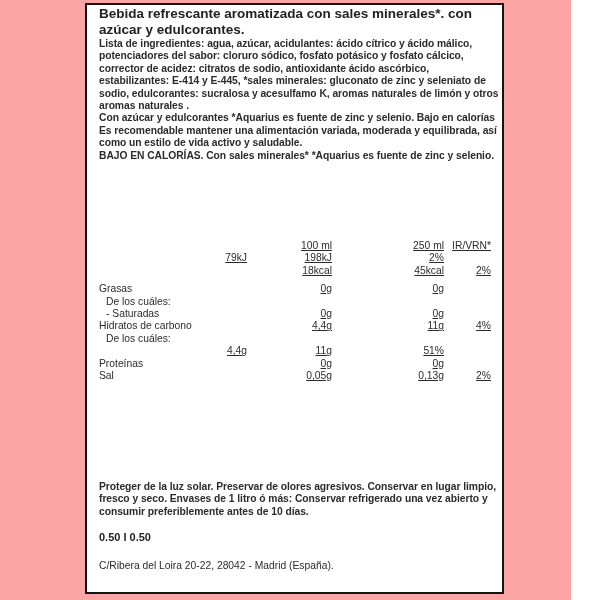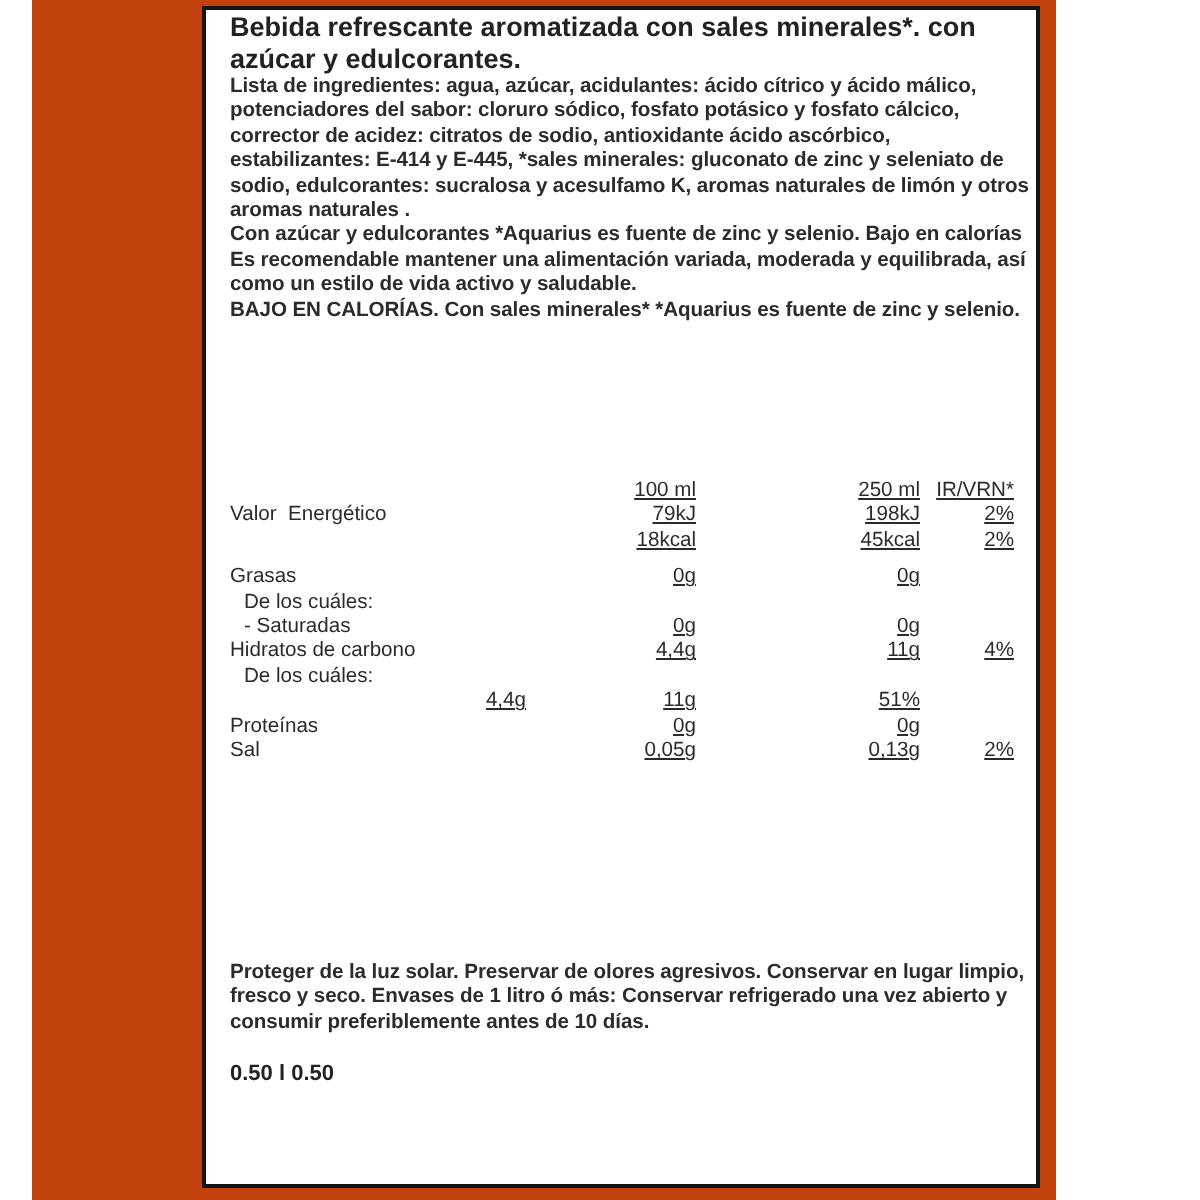--- a/index.html
+++ b/index.html
@@ -6,25 +6,24 @@
     margin: 0;
     padding: 0;
     width: 600px;
     height: 600px;
     background: #ffffff;
     font-family: "Liberation Sans", sans-serif;
     color: #2b2b2b;
   }
   .stage {
     position: relative;
-    width: 512px;
+    width: 571px;
     height: 600px;
-    background: #c2410c;
+    background: #fca5a5;
     overflow: hidden;
-    margin-left: 16px;
   }
   .label-box {
     position: absolute;
     left: 85px;
     top: 3px;
     width: 419px;
     height: 591px;
     border: 2px solid #141414;
     background: #ffffff;
     box-sizing: border-box;
@@ -120,21 +119,20 @@
 
     <div class="abs nutrition">
       <div class="nt-row">
         <span class="lab"></span>
         <span class="c">100 ml</span>
         <span class="c">250 ml</span>
         <span class="c">IR/VRN*</span>
       </div>
 
       <div class="nt-row">
-        <span class="lab">Valor  Energético</span>
         <span class="c">79kJ</span>
         <span class="c">198kJ</span>
         <span class="c">2%</span>
       </div>
 
       <div class="nt-row">
         <span class="lab"></span>
         <span class="c">18kcal</span>
         <span class="c">45kcal</span>
         <span class="c">2%</span>
@@ -199,16 +197,17 @@
 
     <div class="abs storage">
       <p class="pre">Proteger de la luz solar. Preservar de olores agresivos. Conservar en lugar limpio,
 fresco y seco. Envases de 1 litro ó más: Conservar refrigerado una vez abierto y
 consumir preferiblemente antes de 10 días.</p>
     </div>
 
     <div class="abs volume">0.50 l 0.50</div>
 
     <div class="abs company">
+      <div>C/Ribera del Loira 20-22, 28042 - Madrid (España).</div>
     </div>
 
   </div>
 </div>
 
 </body></html>

